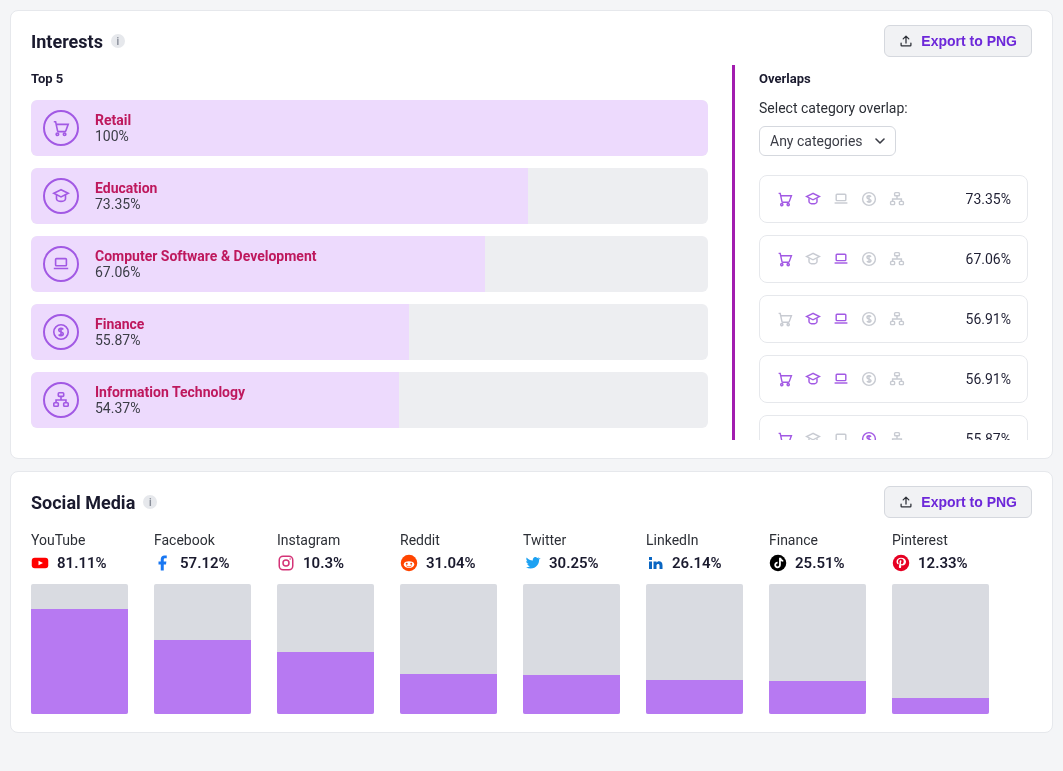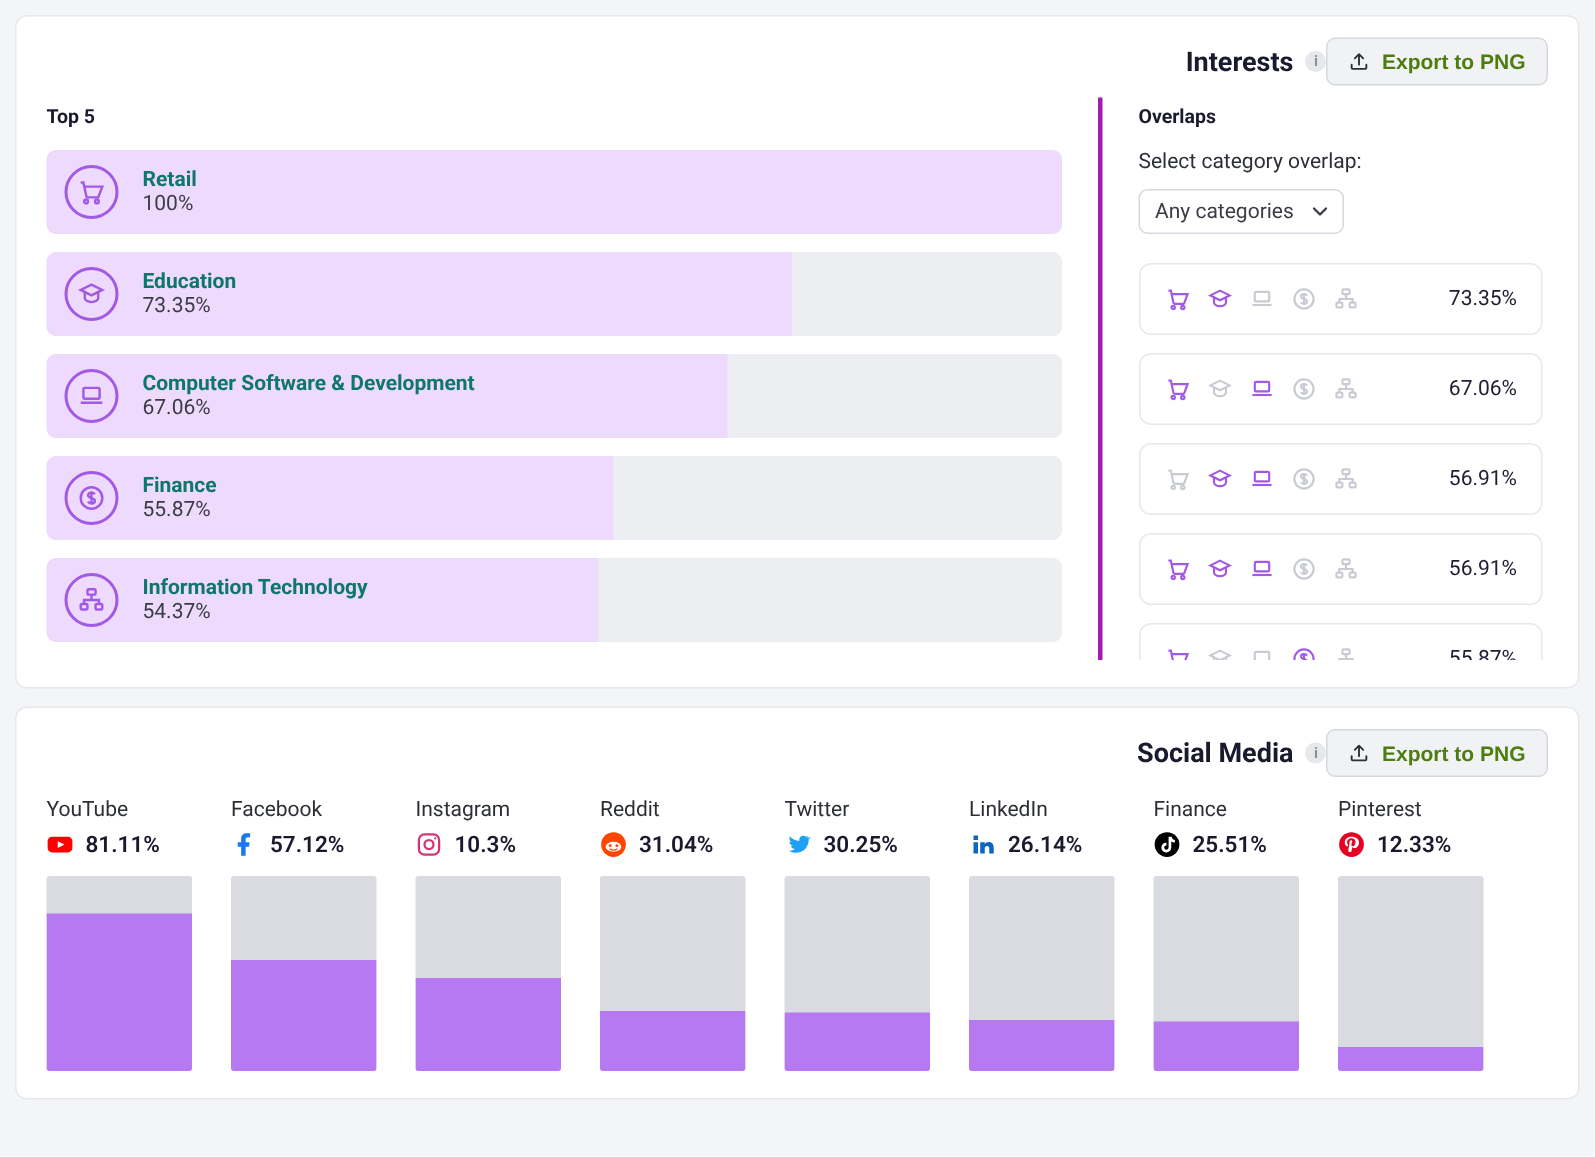--- a/index.html
+++ b/index.html
@@ -13,21 +13,21 @@
   }
   .card {
     background: #fff;
     border: 1px solid #e6e8ec;
     border-radius: 8px;
     margin-bottom: 12px;
   }
   .card-header {
     display: flex;
     align-items: center;
-    justify-content: flex-end;
+    justify-content: space-between;
     padding: 14px 20px 8px 20px;
   }
   .card-title {
     font-size: 18px;
     font-weight: 700;
     display: flex;
     align-items: center;
     gap: 8px;
   }
   .info-dot {
@@ -38,21 +38,21 @@
   .export-btn {
     display: inline-flex;
     align-items: center;
     gap: 8px;
     background: #f1f2f4;
     border: 1px solid #d5d8de;
     border-radius: 6px;
     padding: 7px 14px;
     font-size: 14px;
     font-weight: 600;
-    color: #4d7c0f;
+    color: #6d28d9;
     cursor: pointer;
   }
   .export-btn svg { width:14px; height:14px; }
 
   
   .interests-body {
     display: flex;
     padding: 0 20px 18px 20px;
   }
   .interests-left {
@@ -91,21 +91,21 @@
     z-index: 2;
     width: 36px; height:36px;
     border: 2px solid #a259e4;
     border-radius: 50%;
     margin-left: 12px;
     display:flex; align-items:center; justify-content:center;
     color:#a259e4;
   }
   .interest-icon svg { width:18px; height:18px; stroke:#a259e4; fill:none; stroke-width:1.8; }
   .interest-text { position:relative; z-index:2; margin-left:16px; }
-  .interest-label { font-size:14px; font-weight:700; color:#0f766e; }
+  .interest-label { font-size:14px; font-weight:700; color:#be185d; }
   .interest-value { font-size:14px; color:#3b3d46; }
 
   .overlap-selector-label { font-size:14px; color:#2c2f36; margin:6px 0 10px 0; }
   .dropdown {
     display:inline-flex; align-items:center; gap:12px;
     border:1px solid #d5d8de; border-radius:6px;
     padding:6px 10px; font-size:14px; color:#3b3d46;
     cursor:pointer; margin-bottom:16px;
   }
   .dropdown svg { width:10px; height:10px; }

